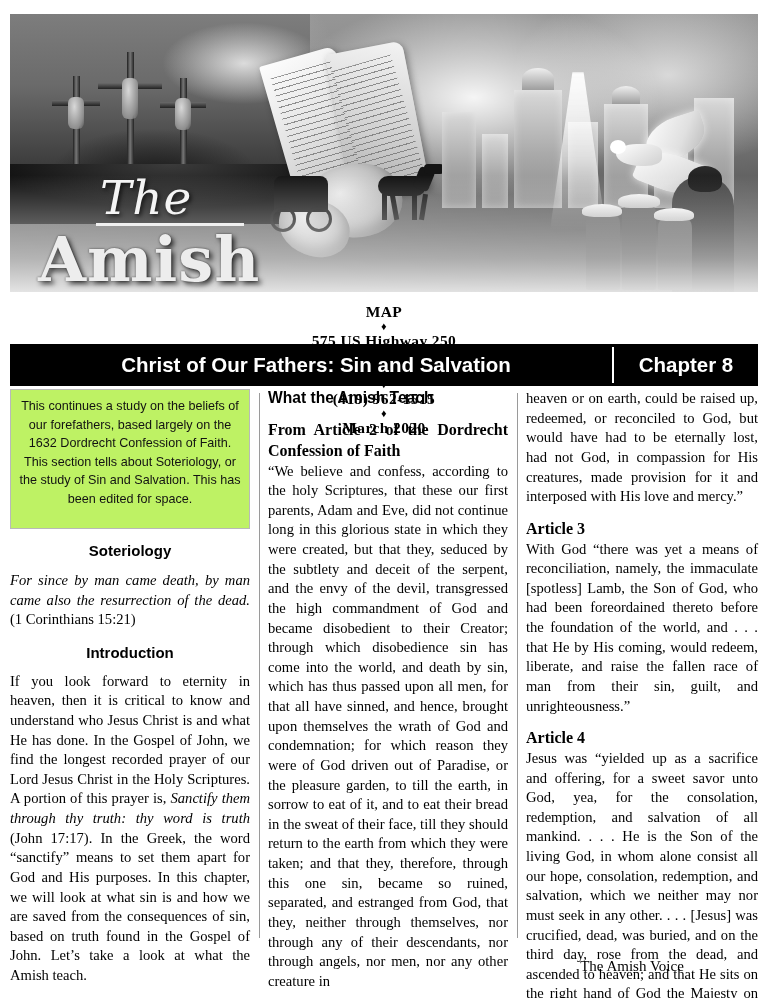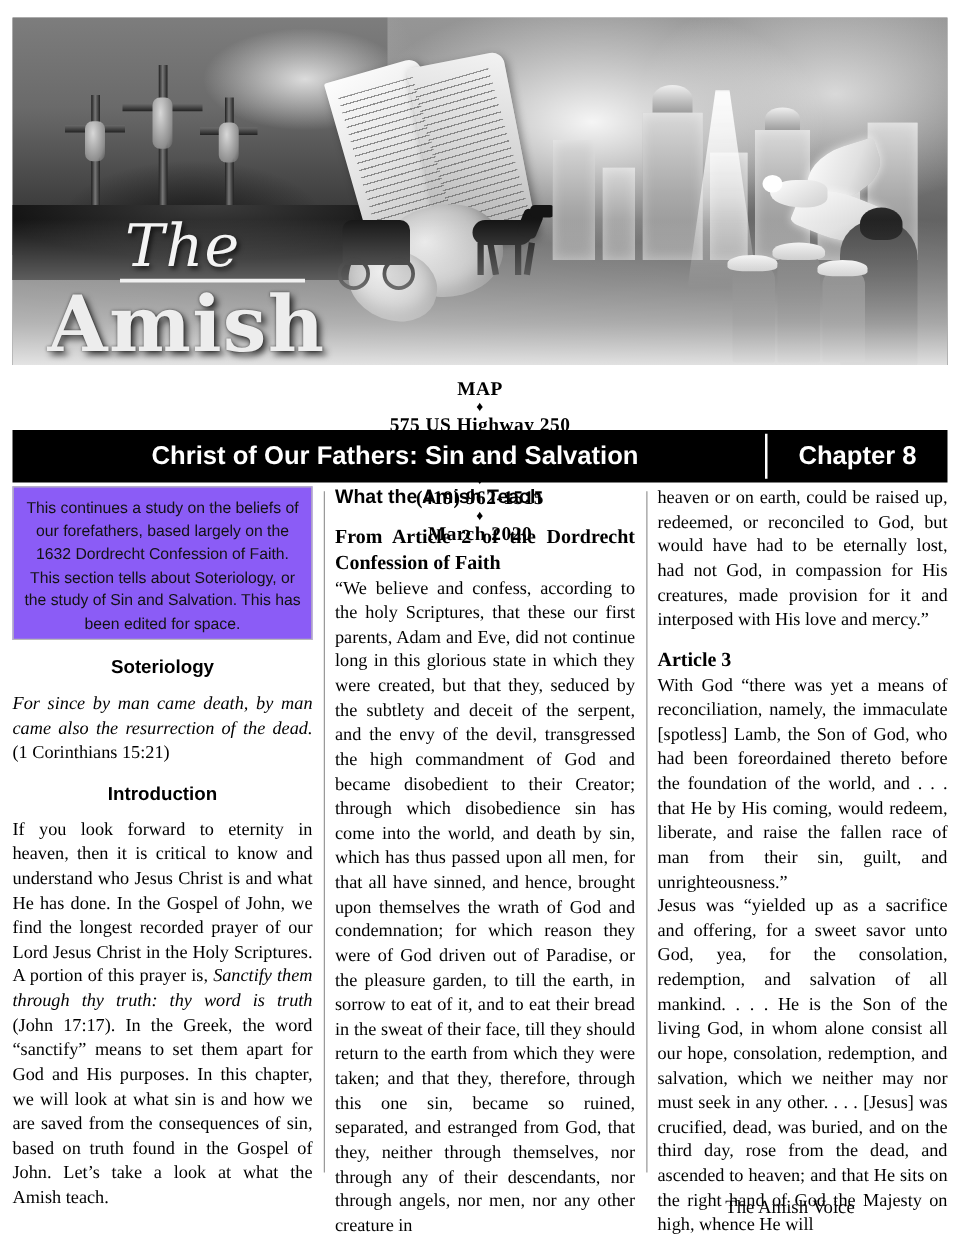--- a/index.html
+++ b/index.html
@@ -219,22 +219,22 @@
   .col-3 { left: 516px; width: 232px; }
   .vdiv {
     position: absolute; top: 4px; width: 1px; height: 545px;
     background: #9a9a9a;
   }
   .vdiv.d1 { left: 249px; }
   .vdiv.d2 { left: 507px; }
 
   .intro-box {
     border: 1px solid #b9b9b9;
-    background: #8b5cf6;
-    padding: 7px 7px 3px 7px;
+    background: #bef264;
+    padding: 7px 7px 20px 7px;
     box-sizing: border-box;
     text-align: center;
     font-family: "Liberation Sans", sans-serif;
     font-size: 12.6px;
     line-height: 1.47;
     color: #121212;
   }
 
   h2.sec-title {
     margin: 17px 0 0 0;
@@ -423,17 +423,18 @@
   <div class="col col-2">
     <h3 class="col-head">What the Amish Teach</h3>
     <h4 class="art-head">From Article 2 of the Dordrecht Confession of Faith</h4>
     <p class="body">“We believe and confess, according to the holy Scriptures, that these our first parents, Adam and Eve, did not continue long in this glorious state in which they were created, but that they, seduced by the subtlety and deceit of the serpent, and the envy of the devil, transgressed the high commandment of God and became disobedient to their Creator; through which disobedience sin has come into the world, and death by sin, which has thus passed upon all men, for that all have sinned, and hence, brought upon themselves the wrath of God and condemnation; for which reason they were of God driven out of Paradise, or the pleasure garden, to till the earth, in sorrow to eat of it, and to eat their bread in the sweat of their face, till they should return to the earth from which they were taken; and that they, therefore, through this one sin, became so ruined, separated, and estranged from God, that they, neither through themselves, nor through any of their descendants, nor through angels, nor men, nor any other creature in</p>
   </div>
 
   <div class="col col-3">
     <p class="body top">heaven or on earth, could be raised up, redeemed, or reconciled to God, but would have had to be eternally lost, had not God, in compassion for His creatures, made provision for it and interposed with His love and mercy.”</p>
     <h4 class="art-head plain">Article 3</h4>
     <p class="body">With God “there was yet a means of reconciliation, namely, the immaculate [spotless] Lamb, the Son of God, who had been foreordained thereto before the foundation of the world, and . . . that He by His coming, would redeem, liberate, and raise the fallen race of man from their sin, guilt, and unrighteousness.”</p>
+    <h4 class="art-head plain">Article 4</h4>
     <p class="body">Jesus was “yielded up as a sacrifice and offering, for a sweet savor unto God, yea, for the consolation, redemption, and salvation of all mankind. . . . He is the Son of the living God, in whom alone consist all our hope, consolation, redemption, and salvation, which we neither may nor must seek in any other. . . . [Jesus] was crucified, dead, was buried, and on the third day, rose from the dead, and ascended to heaven; and that He sits on the right hand of God the Majesty on high, whence He will</p>
   </div>
 </div>
 
 <div class="footer">The Amish Voice</div>
 
 </body></html>

